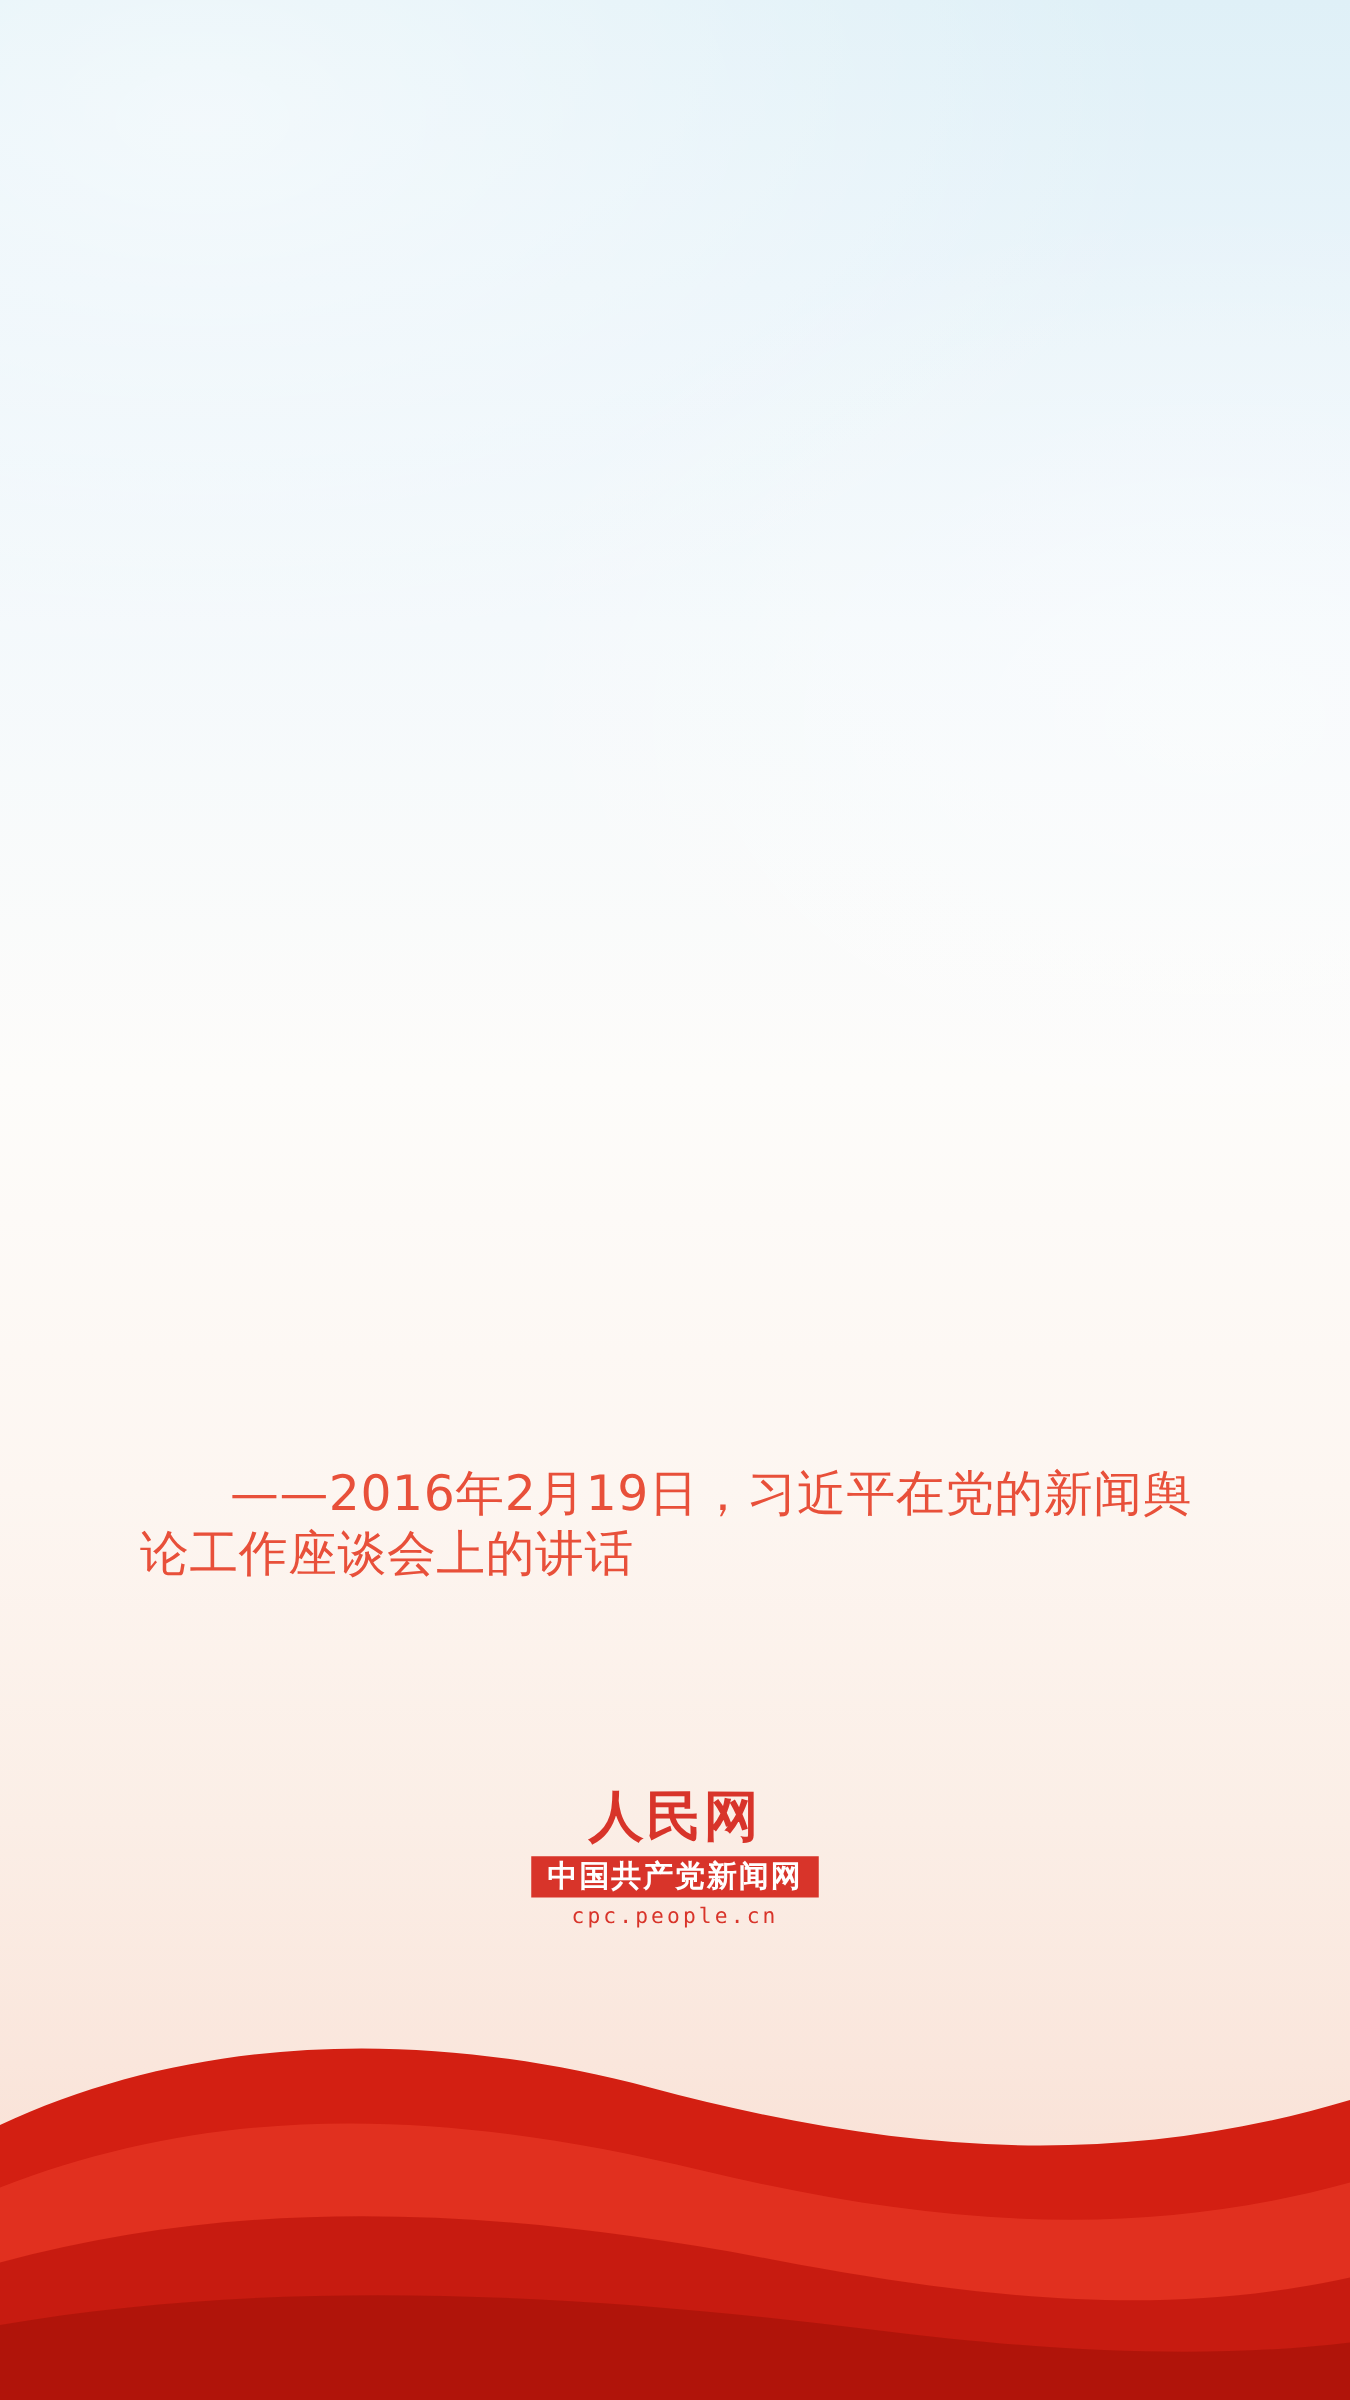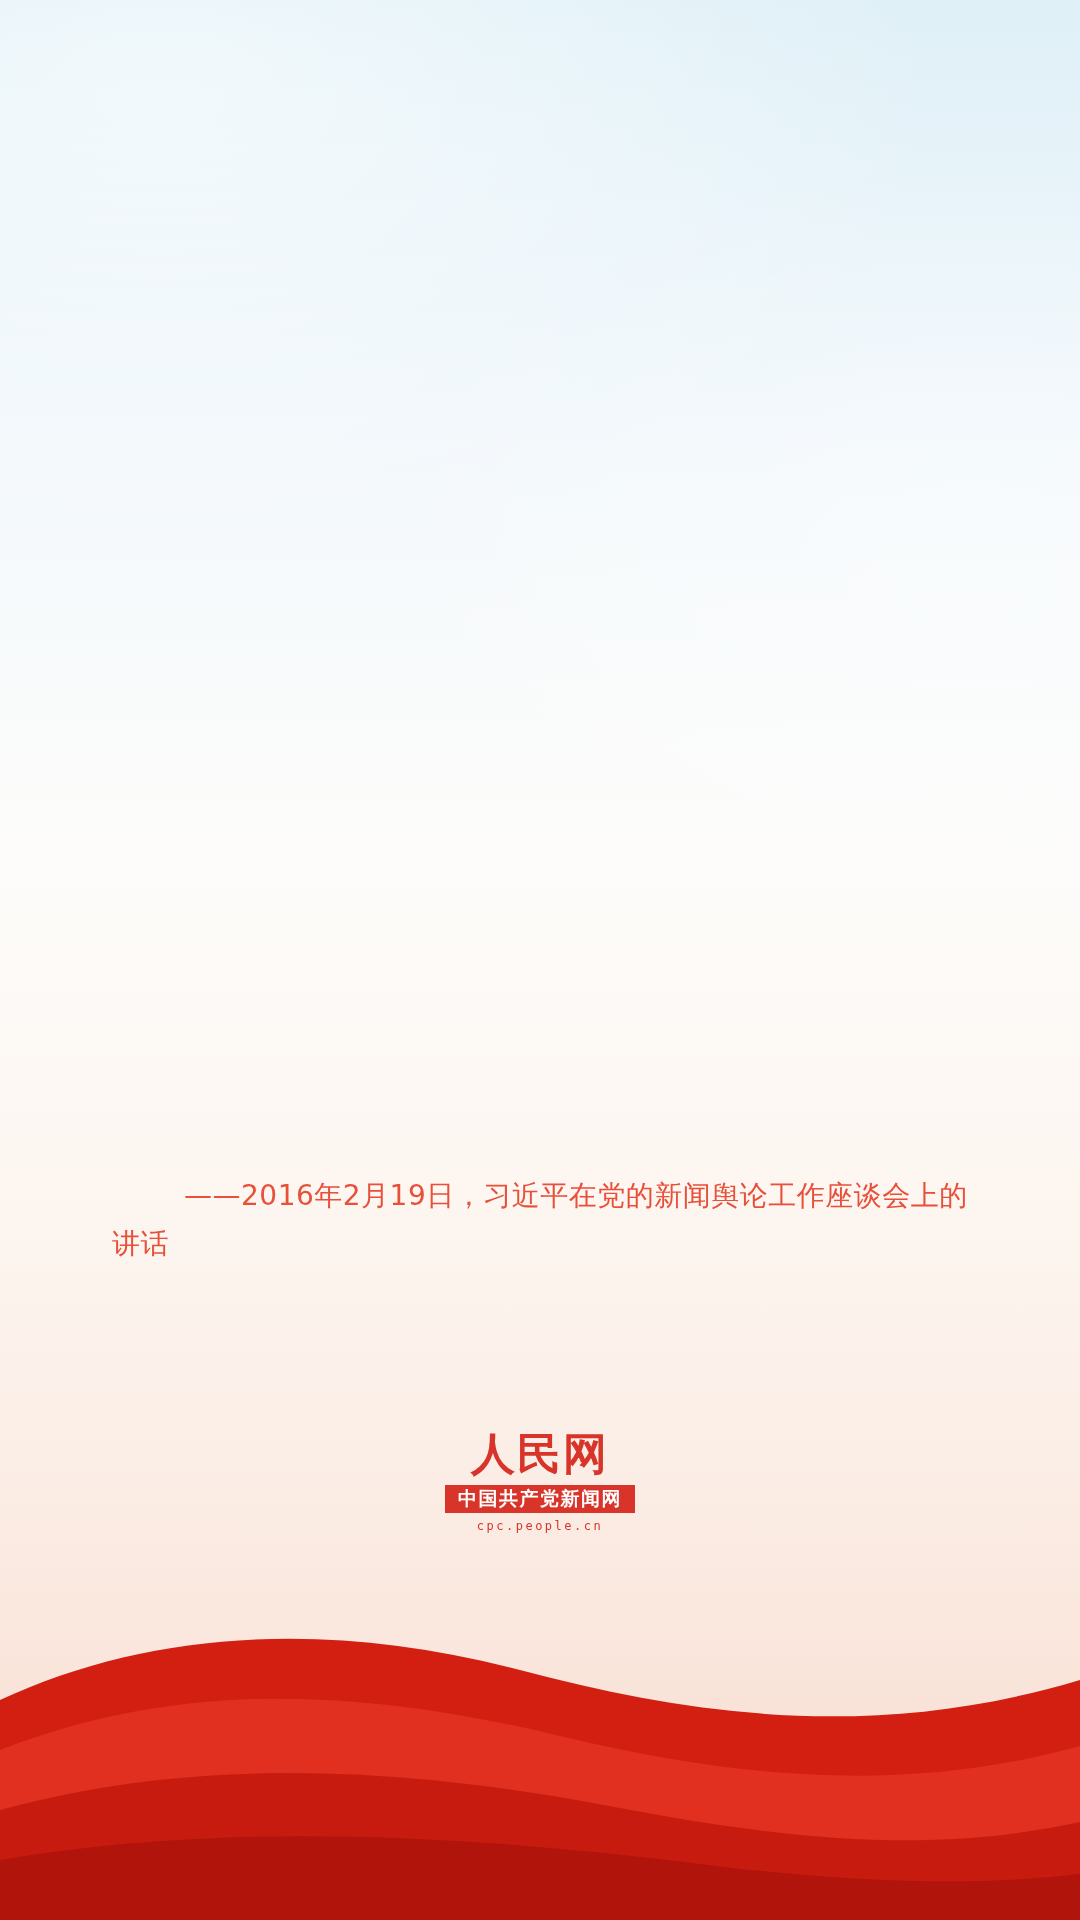--- a/index.html
+++ b/index.html
@@ -60,21 +60,21 @@
     text-justify: inter-character;
     margin: 0;
   }
 
   .attribution {
     position: absolute;
     left: 112px;
     top: 1172px;
     width: 866px;
     font-family: "DejaVu Sans", "Liberation Sans", sans-serif;
-    font-size: 28px;
+    font-size: 39px;
     line-height: 48px;
     color: #e8503a;
     text-indent: 72px;
     letter-spacing: 0.5px;
   }
 
   
   .logo-row {
     position: absolute;
     left: 0;
@@ -95,32 +95,32 @@
   .people-logo .cn-name {
     font-family: "DejaVu Sans", "Liberation Sans", sans-serif;
     font-weight: 700;
     font-size: 44px;
     color: #d8342a;
     letter-spacing: 2px;
   }
   .people-logo .cn-sub {
     margin-top: 9px;
     font-family: "DejaVu Sans", "Liberation Sans", sans-serif;
-    font-size: 19px;
+    font-size: 24px;
     font-weight: 700;
     color: #ffffff;
     background: #d8342a;
     padding: 4px 13px 5px;
     letter-spacing: 1.5px;
     white-space: nowrap;
   }
   .people-logo .cn-url {
     margin-top: 7px;
     font-family: "DejaVu Sans Mono", "Liberation Mono", monospace;
-    font-size: 12px;
+    font-size: 17px;
     color: #d8342a;
     letter-spacing: 2.5px;
   }
 
   .shixi-logo {
     position: relative;
     width: 176px;
     height: 132px;
     display: flex;
     flex-direction: column;

